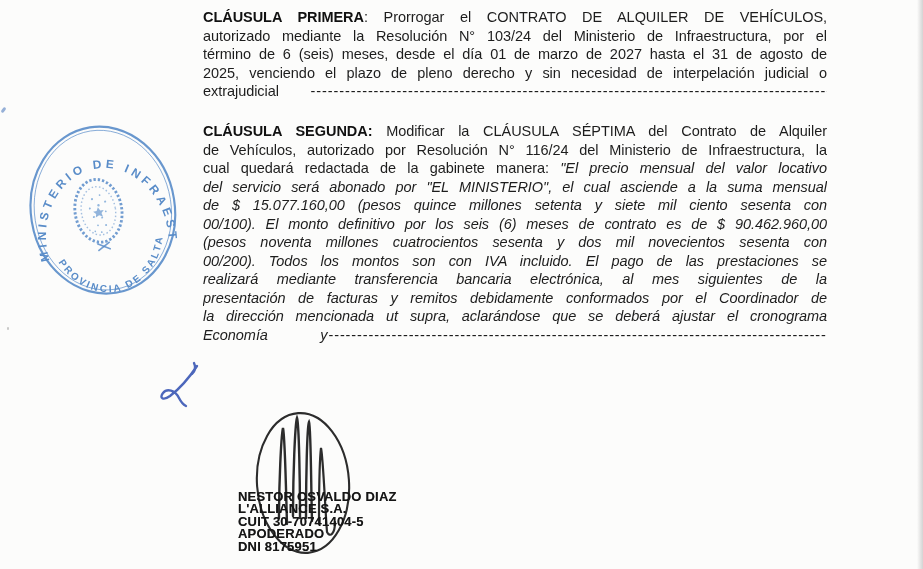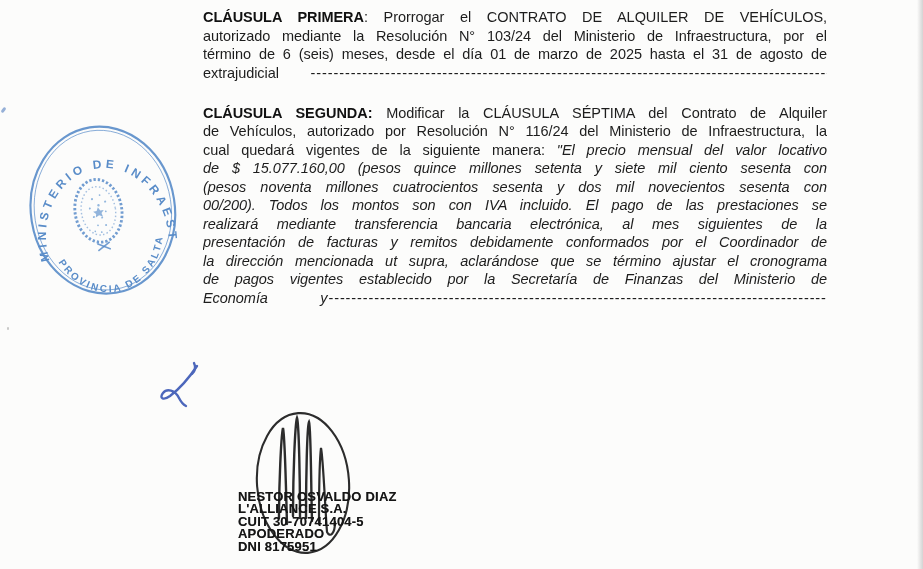--- a/index.html
+++ b/index.html
@@ -64,37 +64,39 @@
 </style>
 </head>
 <body>
 
 <div id="page">
 
   <div id="text-col">
       <div class="clause">
         <div class="tline"><span class="seg b">CLÁUSULA PRIMERA</span><span class="seg">: Prorrogar el CONTRATO DE ALQUILER DE VEHÍCULOS,</span></div>
         <div class="tline"><span class="seg">autorizado mediante la Resolución N° 103/24 del Ministerio de Infraestructura, por el</span></div>
-        <div class="tline"><span class="seg">término de 6 (seis) meses, desde el día 01 de marzo de 2025 hasta el 31 de agosto de</span></div>
+        <div class="tline"><span class="seg">término de 6 (seis) meses, desde el día 01 de marzo de 2027 hasta el 31 de agosto de</span></div>
+        <div class="tline"><span class="seg">2025, venciendo el plazo de pleno derecho y sin necesidad de interpelación judicial o</span></div>
         <div class="tline dashline">
           <span class="seg">extrajudicial previa alguna.</span>
           <span class="dash-fill">------------------------------------------------------------------------------------------------------------------------------------------------</span>
         </div>
       </div>
       <div class="clause">
         <div class="tline"><span class="seg b">CLÁUSULA SEGUNDA:</span><span class="seg"> Modificar la CLÁUSULA SÉPTIMA del Contrato de Alquiler</span></div>
         <div class="tline"><span class="seg">de Vehículos, autorizado por Resolución N° 116/24 del Ministerio de Infraestructura, la</span></div>
-        <div class="tline"><span class="seg">cual quedará vigentes de la siguiente manera: </span><span class="seg i">"El precio mensual del valor locativo</span></div>
+        <div class="tline"><span class="seg">cual quedará redactada de la gabinete manera: </span><span class="seg i">"El precio mensual del valor locativo</span></div>
+        <div class="tline"><span class="seg i">del servicio será abonado por "EL MINISTERIO", el cual asciende a la suma mensual</span></div>
         <div class="tline"><span class="seg i">de $ 15.077.160,00 (pesos quince millones setenta y siete mil ciento sesenta con</span></div>
+        <div class="tline"><span class="seg i">00/100). El monto definitivo por los seis (6) meses de contrato es de $ 90.462.960,00</span></div>
         <div class="tline"><span class="seg i">(pesos noventa millones cuatrocientos sesenta y dos mil novecientos sesenta con</span></div>
         <div class="tline"><span class="seg i">00/200). Todos los montos son con IVA incluido. El pago de las prestaciones se</span></div>
         <div class="tline"><span class="seg i">realizará mediante transferencia bancaria electrónica, al mes siguientes de la</span></div>
         <div class="tline"><span class="seg i">presentación de facturas y remitos debidamente conformados por el Coordinador de</span></div>
-        <div class="tline"><span class="seg i">la dirección mencionada ut supra, aclarándose que se término ajustar el cronograma</span></div>
-        <div class="tline"><span class="seg i">de pagos vigentes establecido por la Secretaría de Finanzas del Ministerio de</span></div>
+        <div class="tline"><span class="seg i">la dirección mencionada ut supra, aclarándose que se deberá ajustar el cronograma</span></div>
         <div class="tline dashline">
           <span class="seg i">Economía y Servicios Públicos."</span>
           <span class="dash-fill">------------------------------------------------------------------------------------------------------------------------------------------------</span>
         </div>
       </div>
     </div>
 
   <div id="ministry-stamp">
     <svg width="180" height="200" viewBox="0 0 200 222">
       <g stroke="#4d84c5" fill="none">

